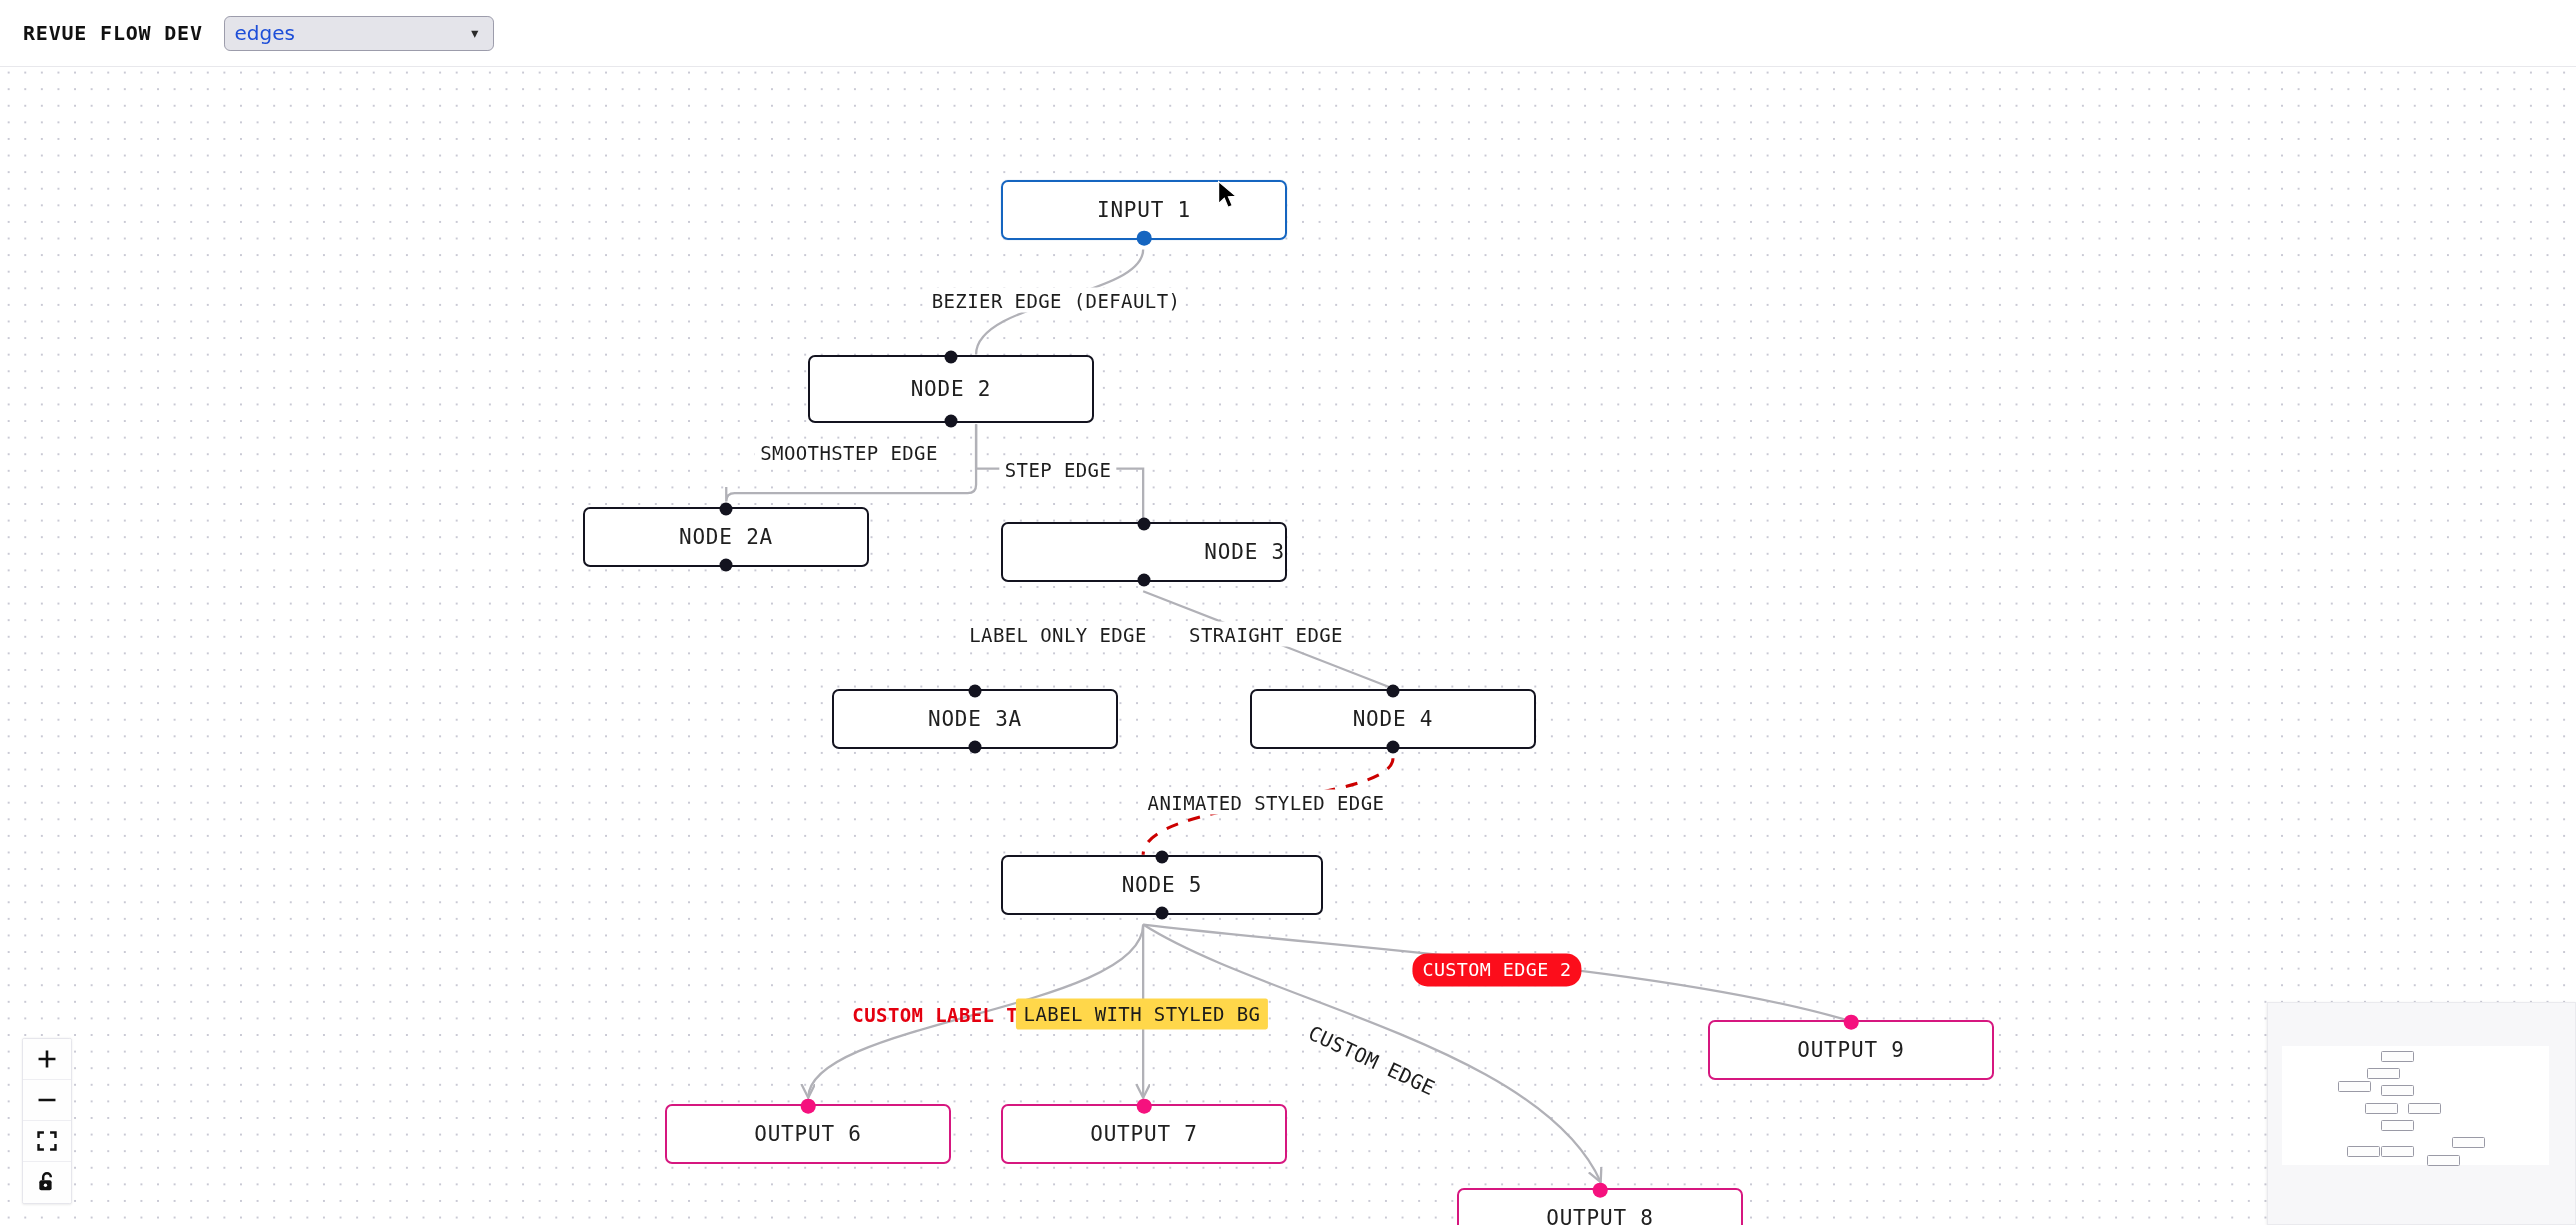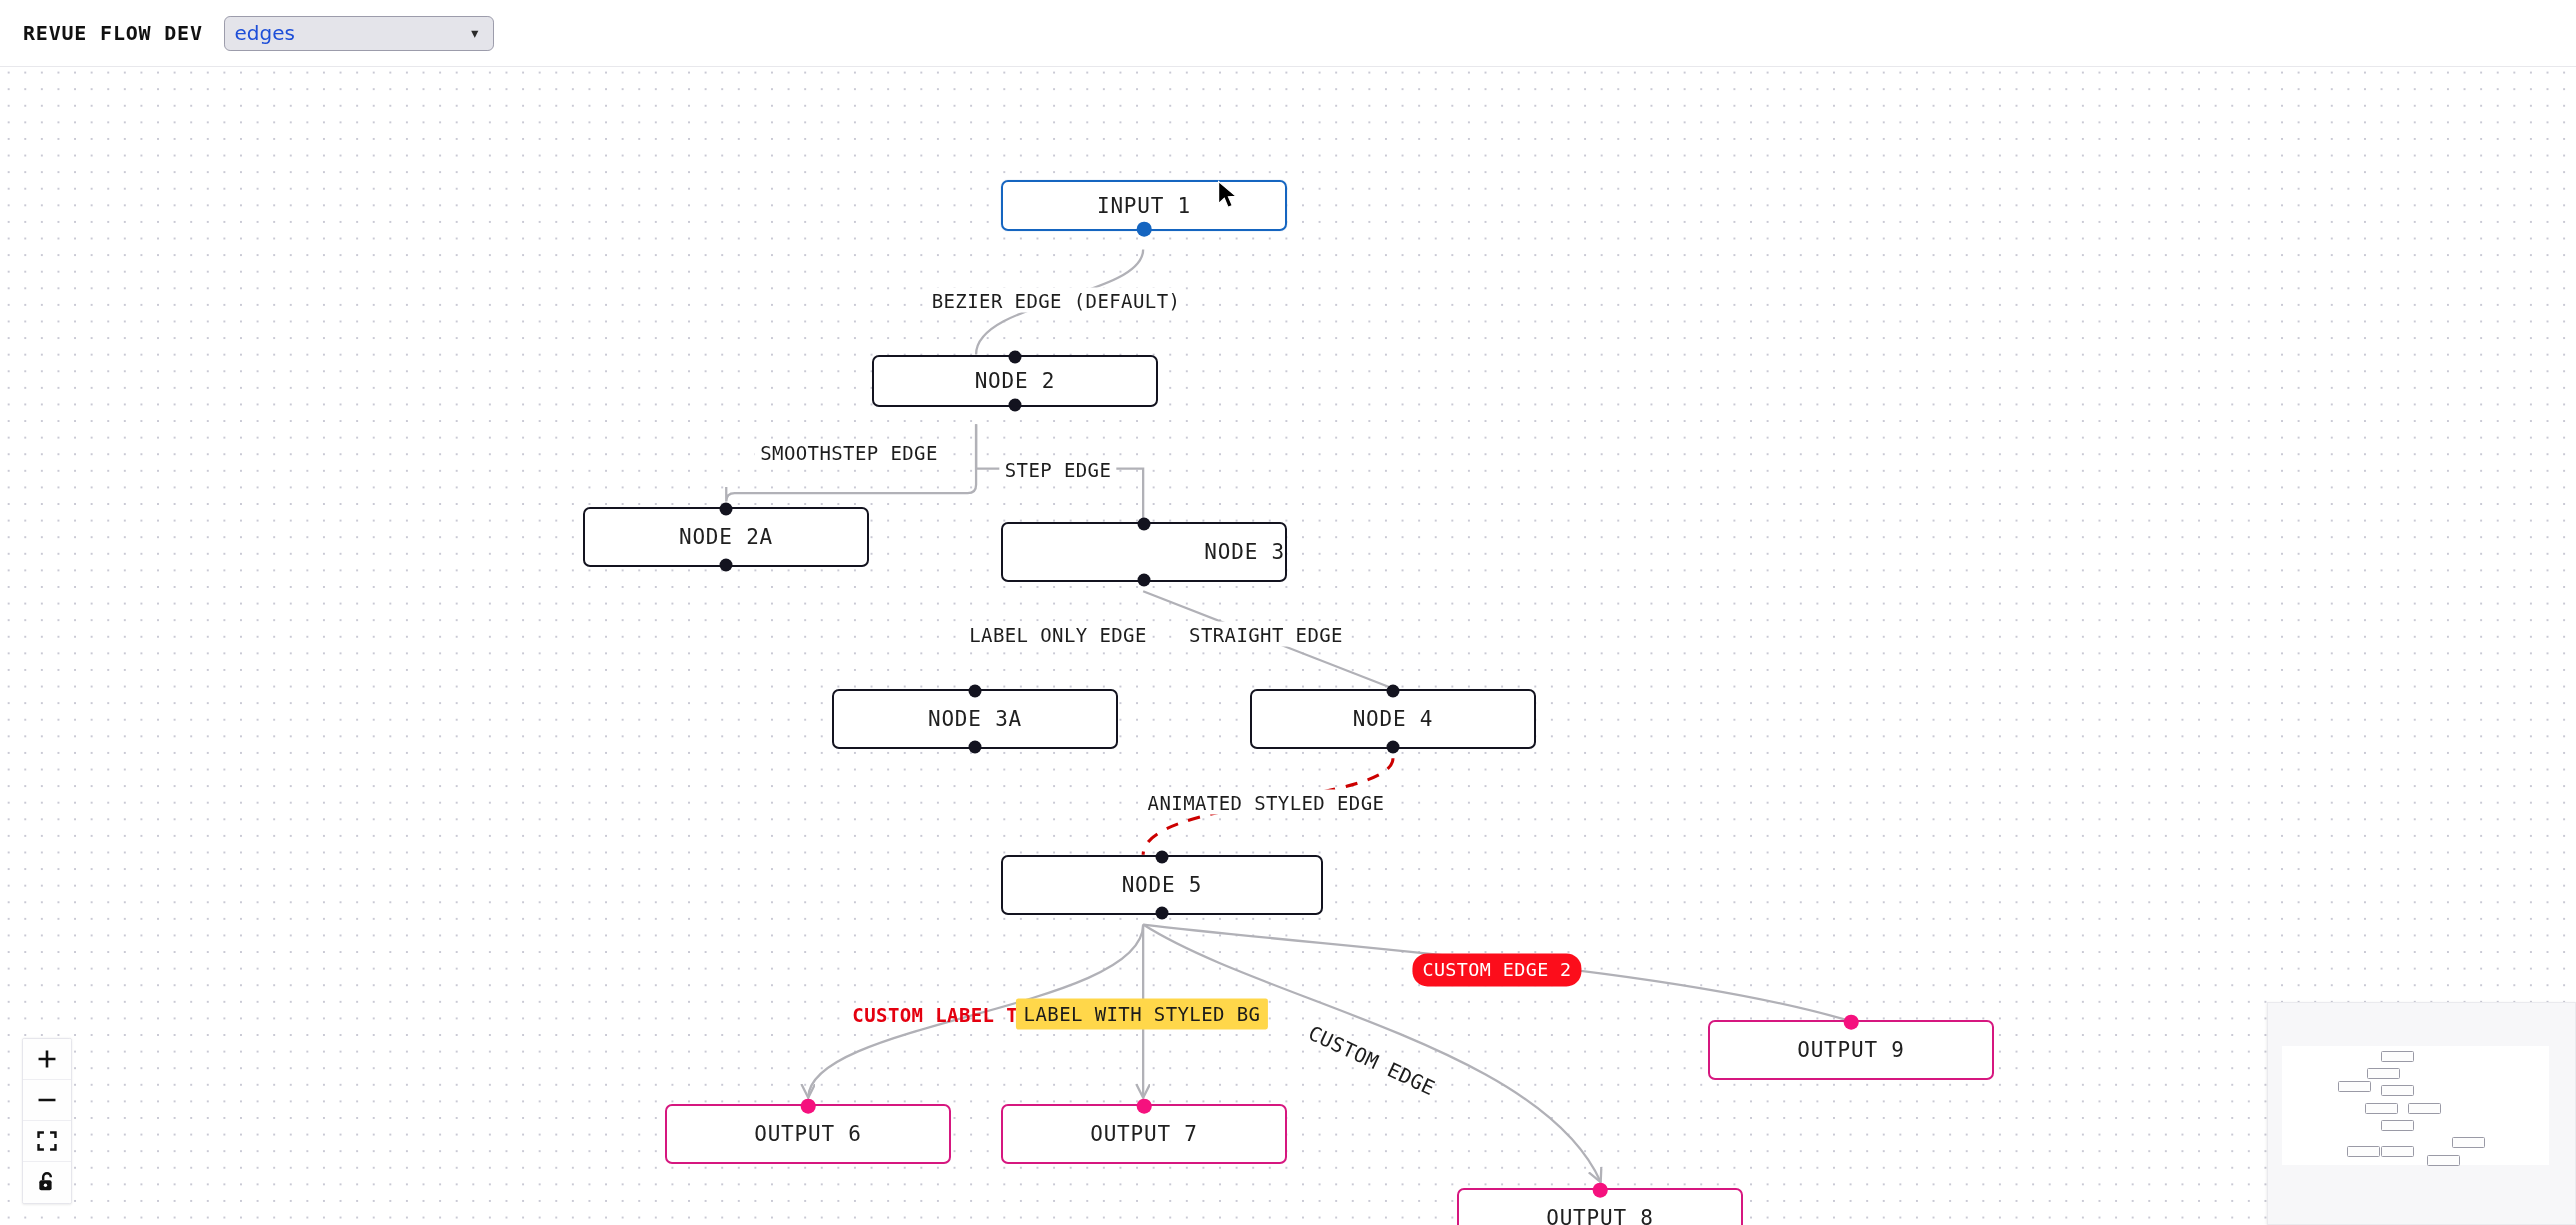--- a/index.html
+++ b/index.html
@@ -152,25 +152,25 @@
 
       <path d="M1491,1119 C1491,1230 1491,1245 1491,1345" marker-end="url(#arrow)"></path>
 
       <path d="M1491,1119 C1750,1150 2180,1175 2414,1245"></path>
 
       <path d="M1491,1119 C1650,1220 2010,1280 2088,1455" marker-end="url(#arrow)"></path>
     </g>
   </svg>
 
   <div id="node-layer">
-      <div class="node input" style="left: 1001px; top: 113px; width: 286px; height: 51px;">
+      <div class="node input" style="left: 1001px; top: 113px; width: 286px; height: 60px;">
         <span>INPUT 1</span>
         <span class="handle blue bottom"></span>
       </div>
-      <div class="node default" style="left: 872px; top: 288px; width: 286px; height: 52px;">
+      <div class="node default" style="left: 808px; top: 288px; width: 286px; height: 68px;">
         <span>NODE 2</span>
         <span class="handle dark top"></span>
         <span class="handle dark bottom"></span>
       </div>
       <div class="node default" style="left: 583px; top: 420px; width: 286px; height: 60px; margin-top: 20px;">
         <span>NODE 2A</span>
         <span class="handle dark top"></span>
         <span class="handle dark bottom"></span>
       </div>
       <div class="node default" style="left: 1001px; top: 455px; width: 286px; height: 60px; justify-content: flex-end;">

